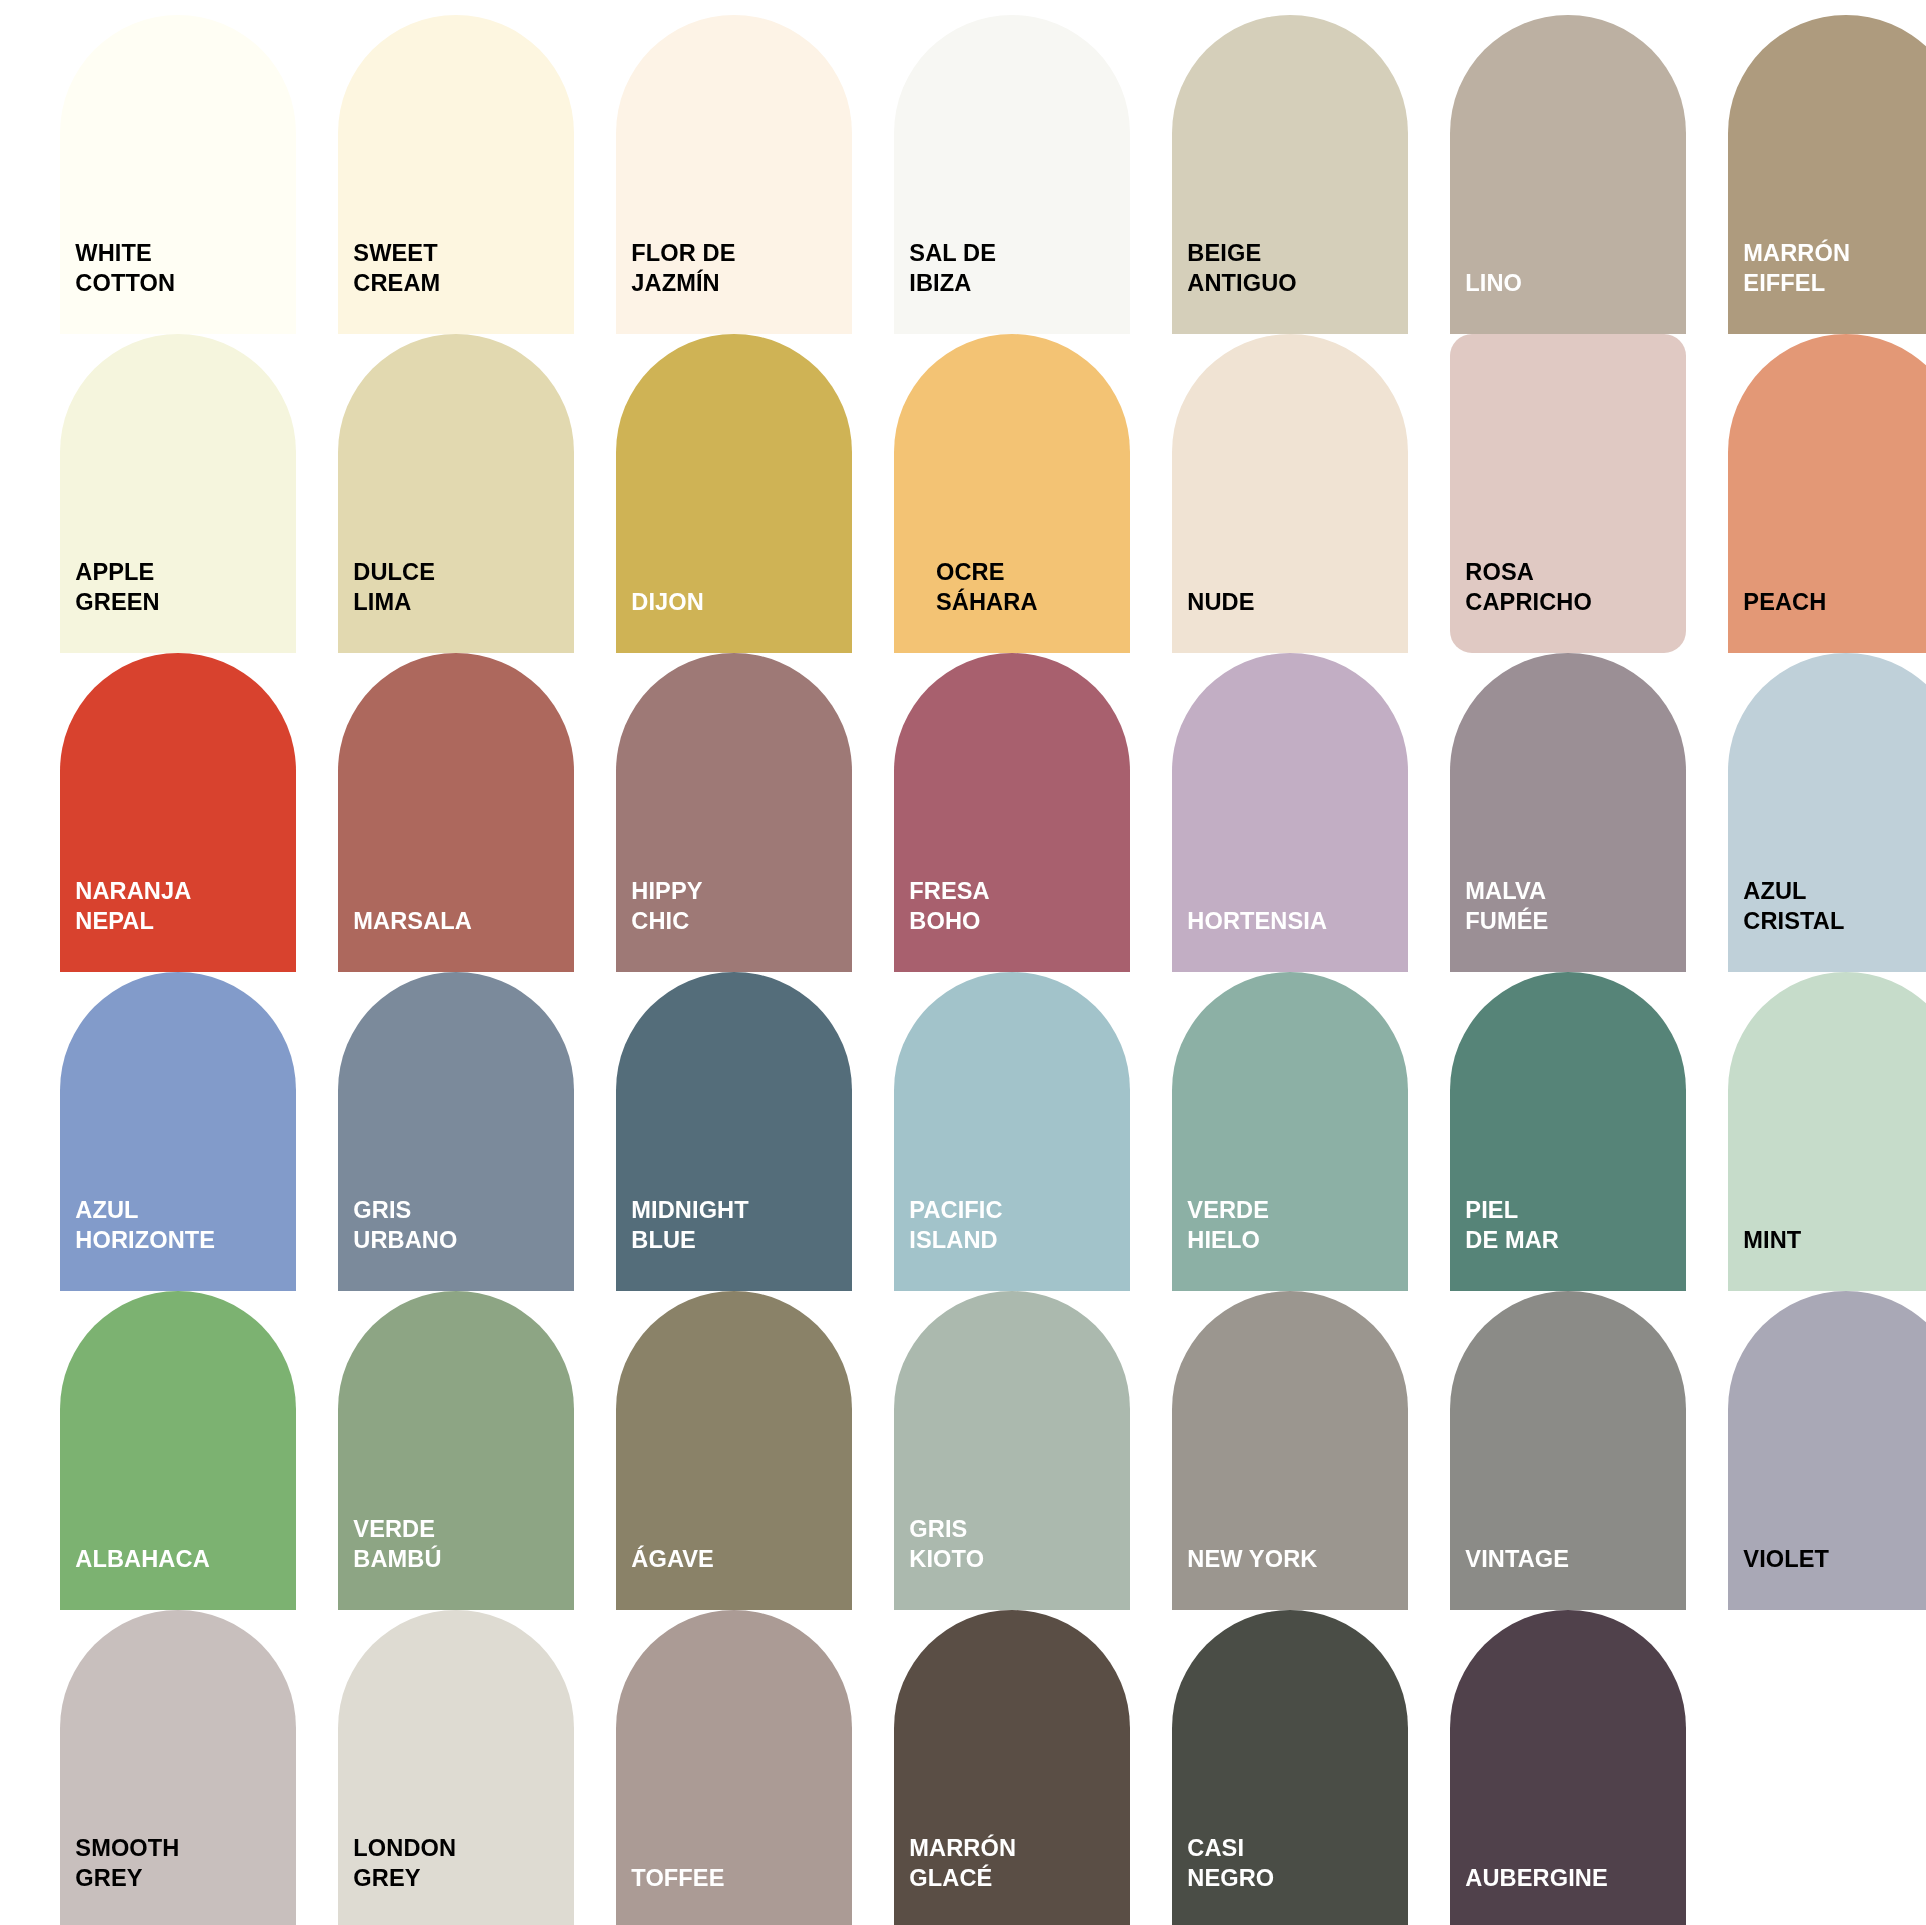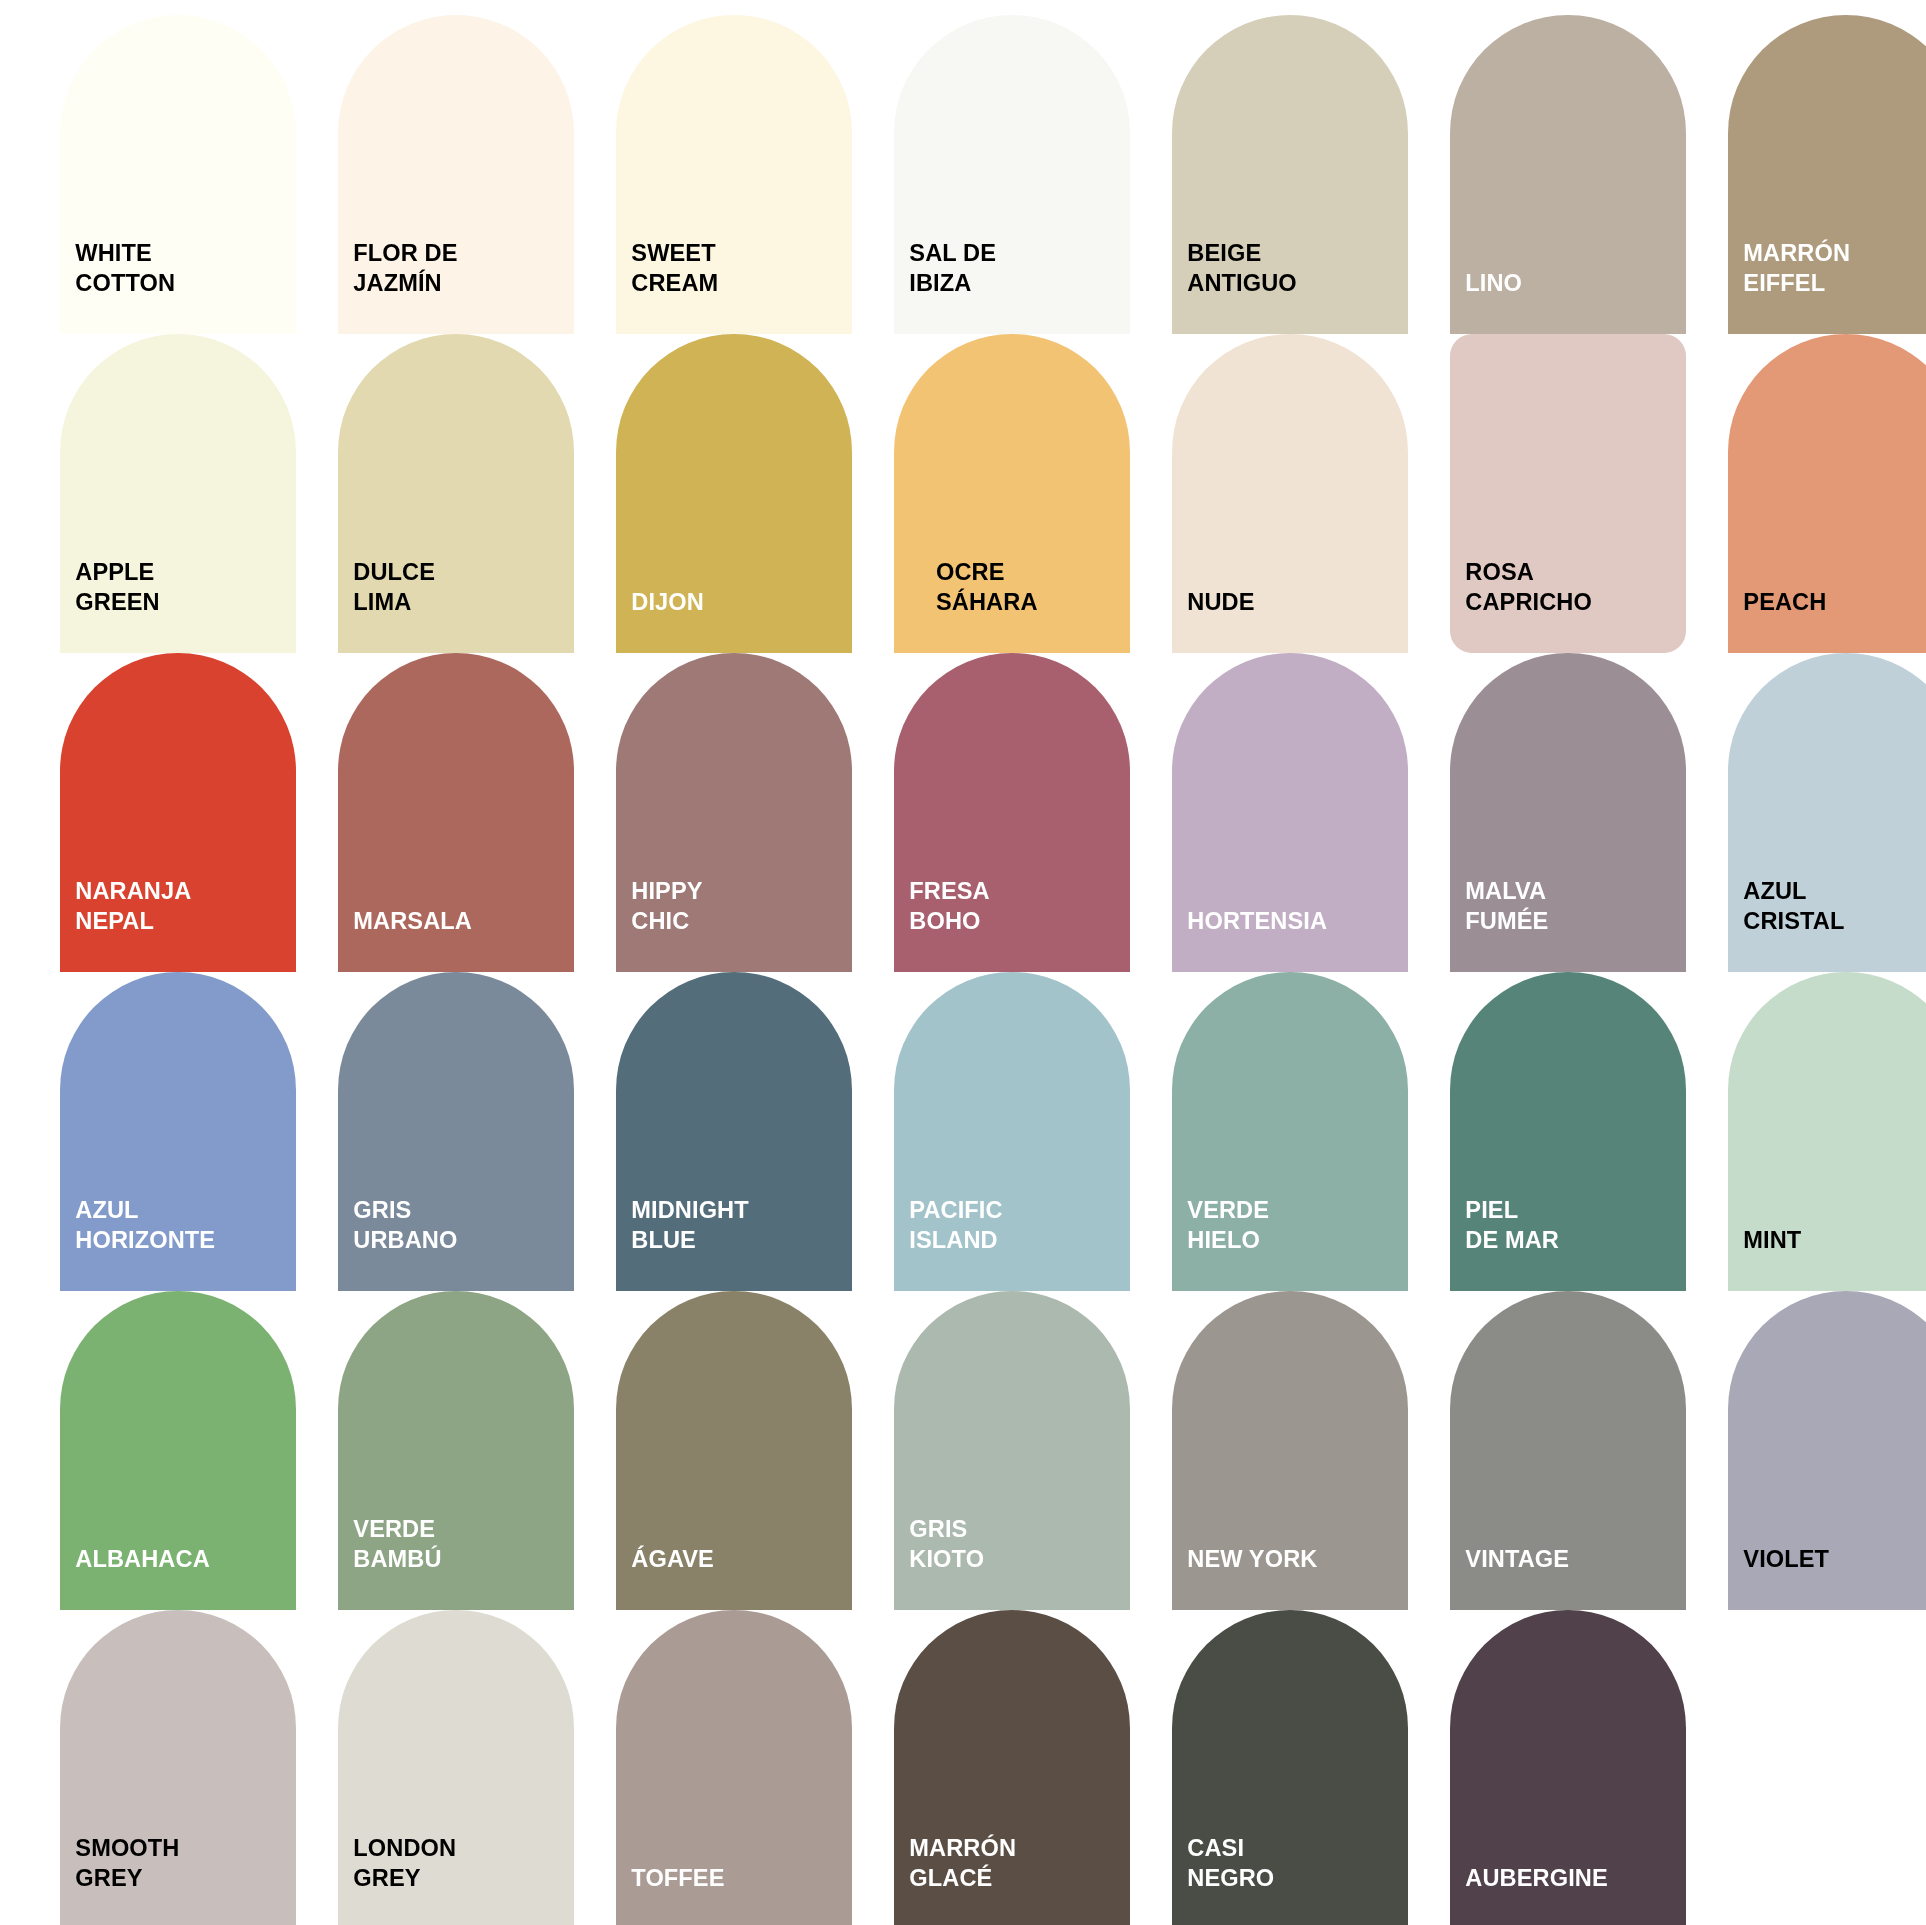--- a/index.html
+++ b/index.html
@@ -58,28 +58,28 @@
   .label-light { color: #ffffff; }
 </style>
 </head>
 <body>
 
 <main id="palette-grid">
     <div class="swatch" style="background: rgb(255, 254, 244);">
       <div class="swatch-label label-dark">WHITE
 COTTON</div>
     </div>
+    <div class="swatch" style="background: rgb(253, 246, 224);">
+      <div class="swatch-label label-dark">SWEET
+CREAM</div>
+    </div>
     <div class="swatch" style="background: rgb(253, 243, 230);">
       <div class="swatch-label label-dark">FLOR DE
 JAZMÍN</div>
     </div>
-    <div class="swatch" style="background: rgb(253, 246, 224);">
-      <div class="swatch-label label-dark">SWEET
-CREAM</div>
-    </div>
     <div class="swatch" style="background: rgb(247, 247, 243);">
       <div class="swatch-label label-dark">SAL DE
 IBIZA</div>
     </div>
     <div class="swatch" style="background: rgb(213, 207, 186);">
       <div class="swatch-label label-dark">BEIGE
 ANTIGUO</div>
     </div>
     <div class="swatch" style="background: rgb(188, 176, 162);">
       <div class="swatch-label label-light">LINO</div>

